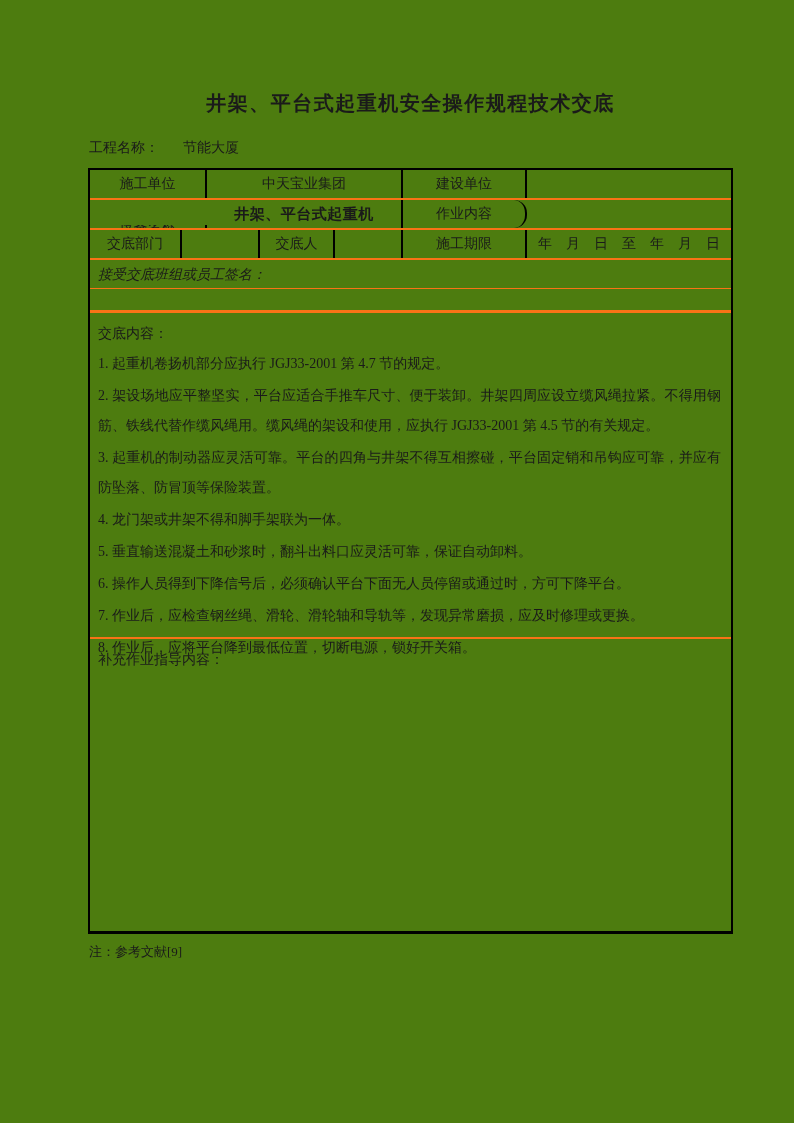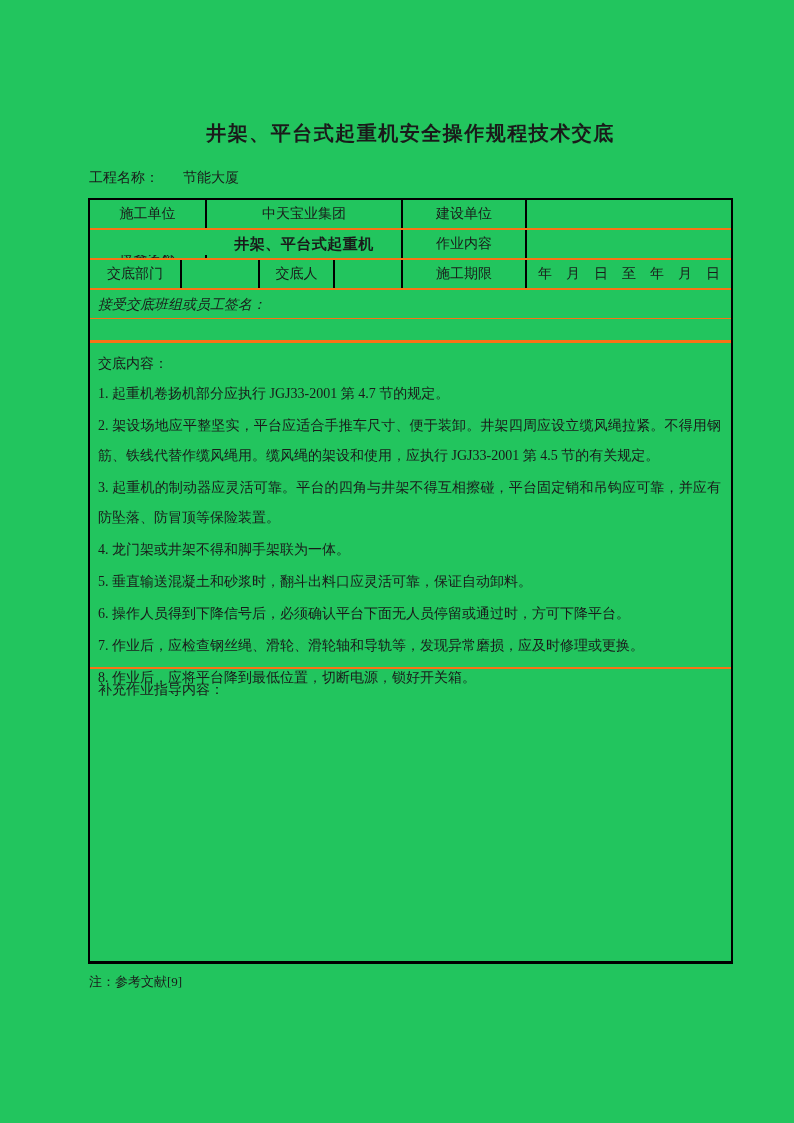--- a/index.html
+++ b/index.html
@@ -1,24 +1,24 @@
 <!DOCTYPE html>
 <html><head>
 <meta charset="utf-8">
 <style>
   * { box-sizing: border-box; }
   html, body { margin: 0; padding: 0; background: #ffffff; }
   .page {
     position: relative;
     width: 794px;
     height: 1123px;
-    background: #22c55e;
+    background: #4d7c0f;
     font-family: "Liberation Serif", "DejaVu Serif", serif;
     color: #1a1a1a;
-    padding: 120px 61px 0 88px;
+    padding: 90px 61px 0 88px;
   }
   .doc-title {
     width: 645px;
     text-align: center;
     font-family: "Liberation Sans", "DejaVu Sans", sans-serif;
     font-weight: bold;
     font-size: 20px;
     letter-spacing: 1.5px;
     line-height: 26px;
     margin: 0 0 22px 0;
@@ -107,21 +107,21 @@
     <div class="tr row-h">
       <div class="td" style="flex:0 0 117px;">施工单位</div>
       <div class="td" style="flex:0 0 196px;">中天宝业集团</div>
       <div class="td" style="flex:0 0 124px;">建设单位</div>
       <div class="td last"></div>
     </div>
 
     <div class="tr row-h">
       <div class="td" style="flex:0 0 117px;margin-top:25px;">设备名称</div>
       <div class="td bold-cell" style="flex:0 0 196px;">井架、平台式起重机</div>
-      <div class="td" style="flex:0 0 124px;">作业内容</div>
+      <div class="td" style="flex:0 0 124px;border-radius:13px;">作业内容</div>
       <div class="td last"></div>
     </div>
 
     <div class="tr row-h">
       <div class="td" style="flex:0 0 92px;">交底部门</div>
       <div class="td" style="flex:0 0 78px;"></div>
       <div class="td" style="flex:0 0 75px;">交底人</div>
       <div class="td" style="flex:0 0 68px;"></div>
       <div class="td" style="flex:0 0 124px;">施工期限</div>
       <div class="td last">年　月　日　至　年　月　日</div>

